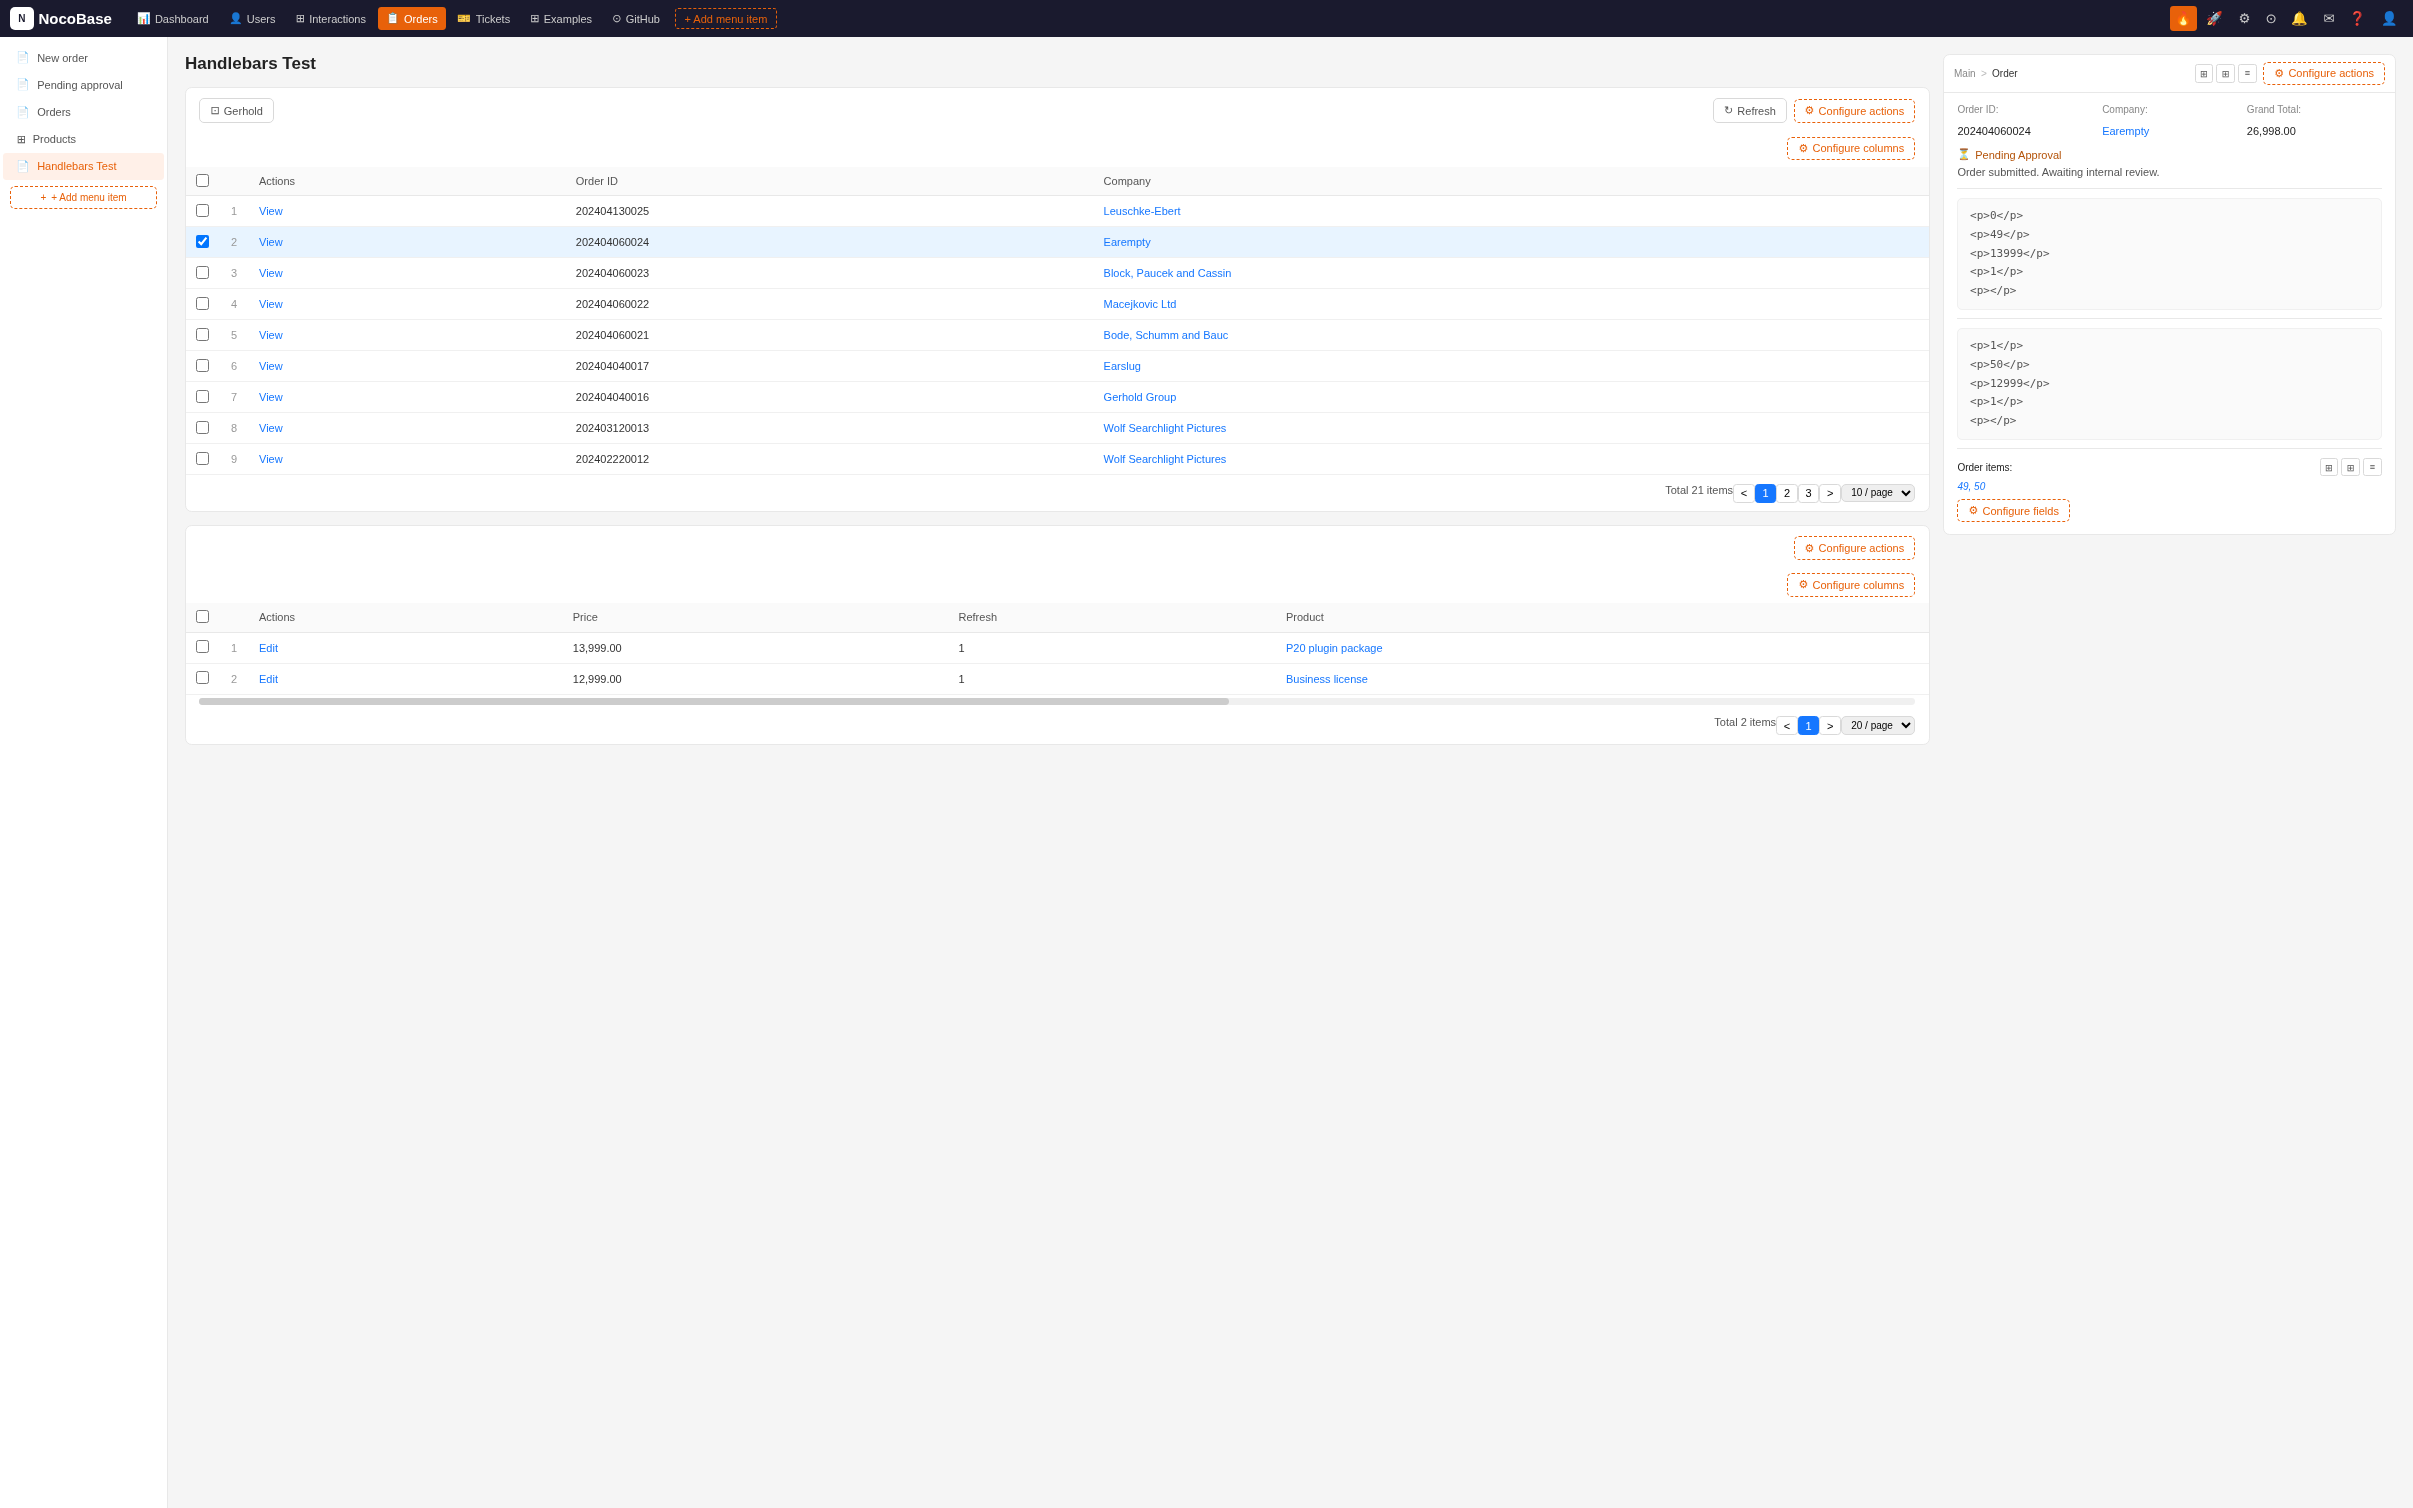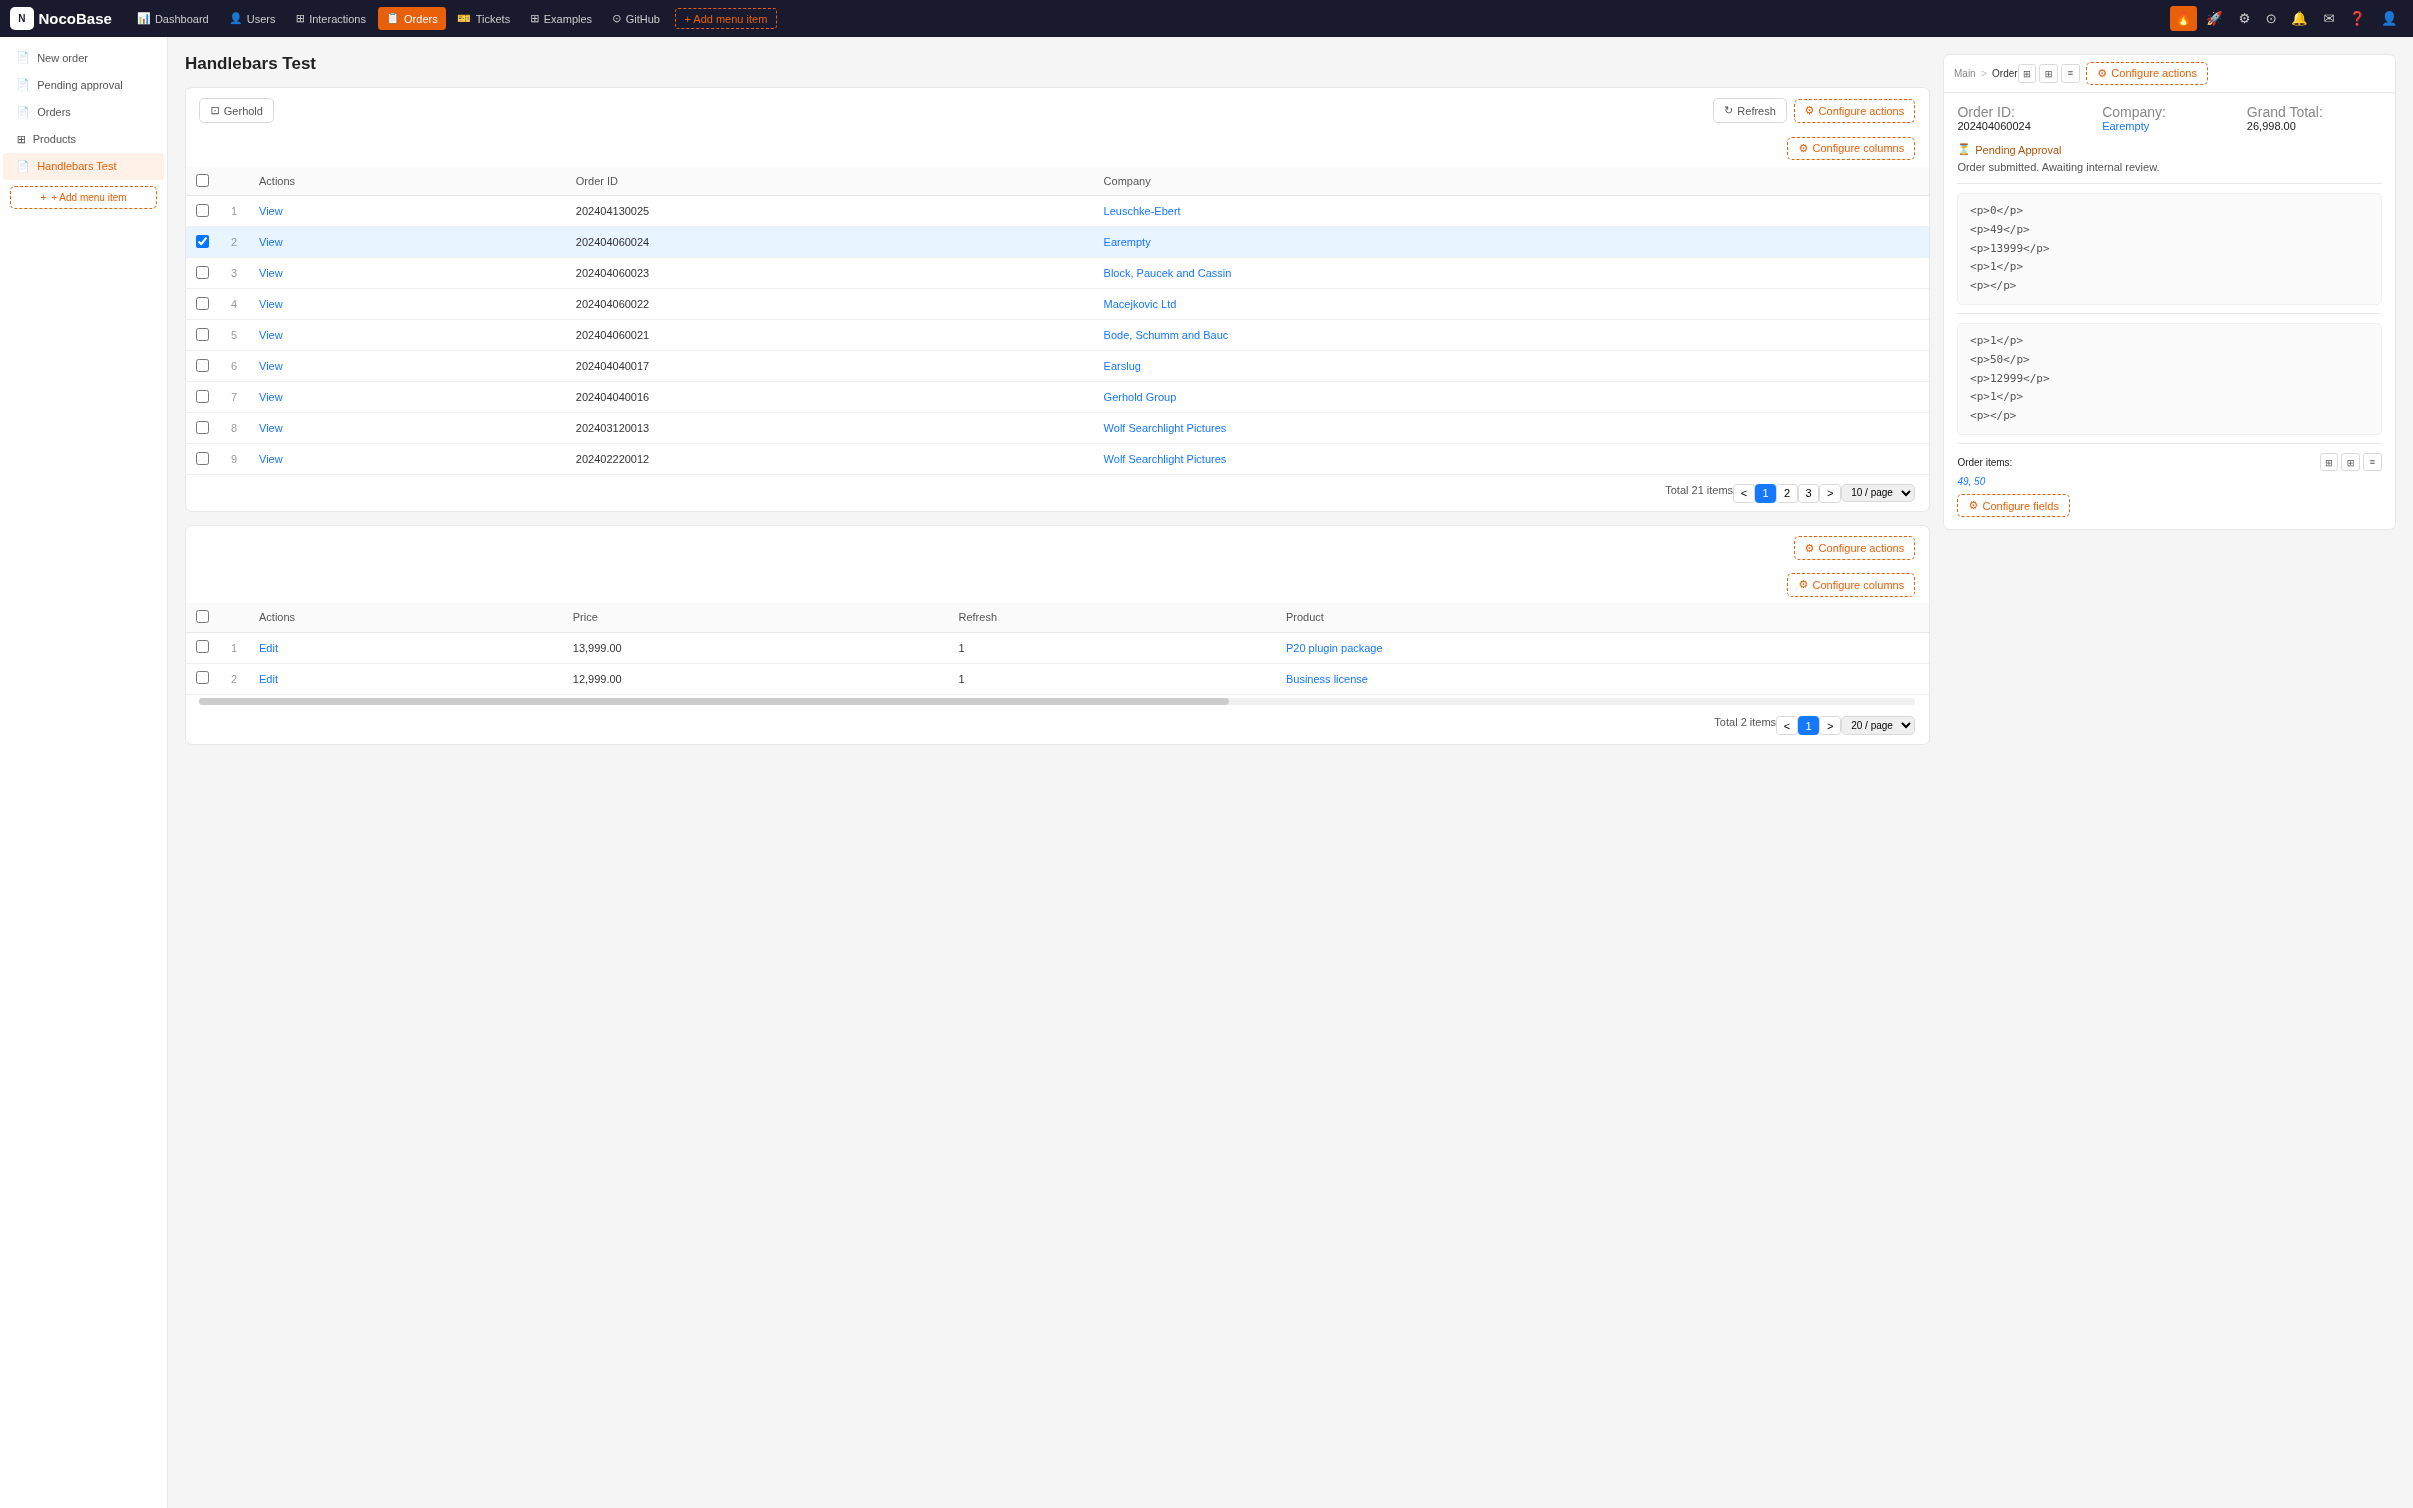--- a/index.html
+++ b/index.html
@@ -79,29 +79,29 @@
     .checkbox-cell { width: 30px; text-align: center; }
 
     
     .pagination { display: flex; align-items: flex-start; justify-content: flex-end; padding: 8.4px 13.4px; font-size: 11px; color: #555; }
     .page-btn { padding: 2.5px 6.7px; border: 0.8px solid #d9d9d9; border-radius: 3.4px; cursor: pointer; background: white; font-size: 11px; }
     .page-btn.active { background: #1677ff; color: white; border-color: #1677ff; }
     .page-select { border: 0.8px solid #d9d9d9; border-radius: 5px; padding: 1.7px 5px; cursor: pointer; font-size: 10px; }
 
     
     .rp-card { background: white; border-radius: 6.7px; border: 0.8px solid #e8e8e8; padding: 0; }
-    .rp-header { display: flex; align-items: center; padding: 6.7px 10px; border-bottom: 0.8px solid #e8e8e8; }
+    .rp-header { display: flex; align-items: center; justify-content: space-between; padding: 6.7px 10px; border-bottom: 0.8px solid #e8e8e8; }
     .breadcrumb { font-size: 10px; color: #888; }
     .breadcrumb .sep { color: #bbb; margin: 0 2.5px; }
     .breadcrumb .current { color: #333; font-weight: 500; }
     .rp-icons { display: flex; gap: 3.4px; }
     .rp-icon-btn { width: 18.4px; height: 18.4px; display: flex; align-items: center; justify-content: center; cursor: pointer; border: 0.8px solid #d9d9d9; border-radius: 2.5px; background: white; font-size: 9.2px; color: #555; }
     .rp-body { padding: 11.7px 13.4px; }
     .rp-fields-row { display: grid; grid-template-columns: 1fr 1fr 1fr; gap: 10px; margin-bottom: 10px; }
-    .rp-field-label { font-size: 14px; color: #888; margin-bottom: 0; }
+    .rp-field-label { font-size: 10px; color: #888; margin-bottom: 10px; }
     .rp-field-value { font-size: 11px; color: #222; font-weight: 500; }
     .rp-field-value.link { color: #1677ff; font-weight: normal; }
     .status-badge { display: inline-flex; align-items: center; gap: 4.2px; font-size: 11px; font-weight: 500; color: #b45309; margin-bottom: 5px; }
     .status-icon { color: #f59e0b; }
     .rp-desc { font-size: 11px; color: #555; margin-bottom: 10px; }
     .rp-divider { border: none; border-top: 0.8px solid #e8e8e8; margin: 8.4px 0; }
     .rp-code-block { background: #fafafa; border: 0.8px solid #f0f0f0; border-radius: 5px; padding: 8.4px 11.7px; margin-bottom: 8.4px; font-size: 11px; color: #555; font-family: monospace; line-height: 1.7; }
     .rp-section-header { display: flex; align-items: center; justify-content: space-between; margin-bottom: 5px; }
     .rp-section-label { font-size: 10px; font-weight: 400; color: #222; }
     .rp-items-value { font-size: 10px; color: #1677ff; cursor: pointer; font-style: italic; }

